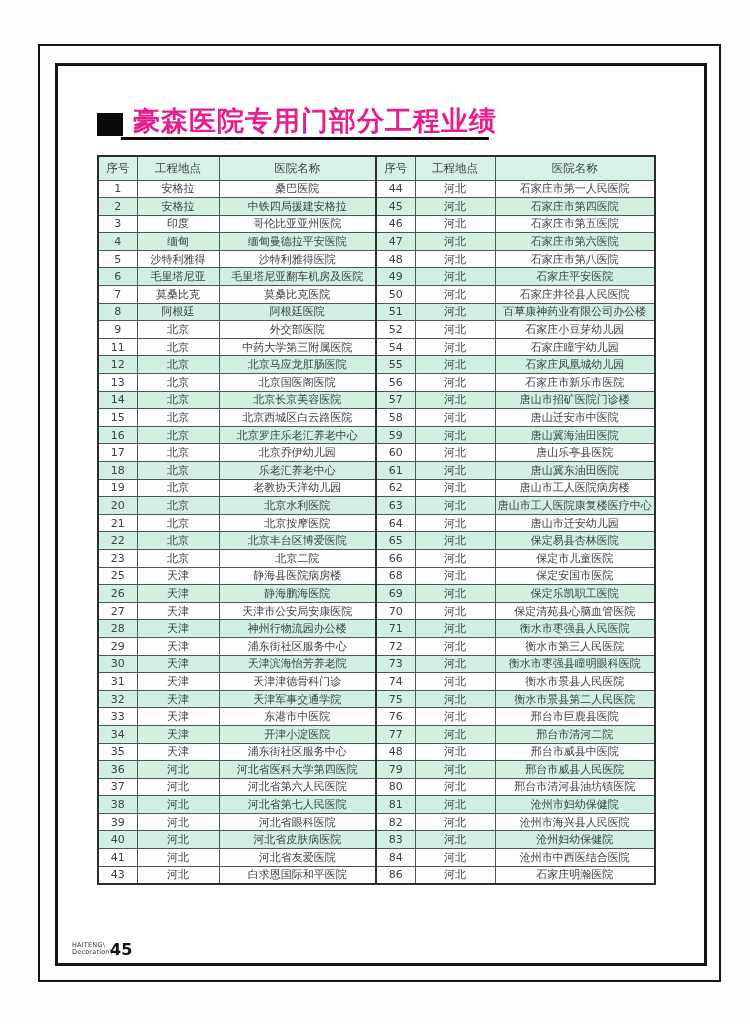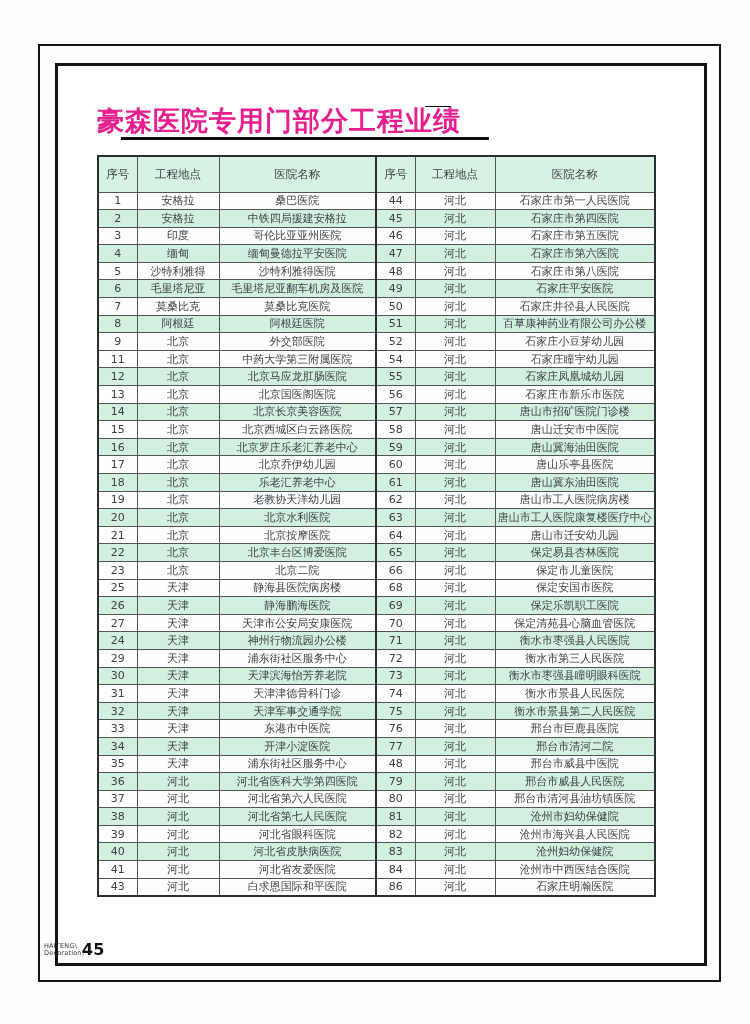--- a/index.html
+++ b/index.html
@@ -25,21 +25,21 @@
     border:2px solid var(--frame-color);
     background:#fefefe;
   }
   .inner-frame{
     position:absolute;left:55px;top:63px;width:652px;height:903px;
     border:3px solid var(--frame-color);
     background:#fff;
   }
   .title-row{
     position:absolute;left:97px;top:100px;height:36px;
-    display:flex;align-items:flex-end;flex-direction:column;
+    display:flex;align-items:flex-end;
   }
   .title-square{
     width:26px;height:23px;background:#0a0a0a;margin-right:10px;margin-top:6px;
   }
   .page-title{
     font-size:27px;font-weight:bold;letter-spacing:1px;
     color:var(--title-color);
     line-height:1.1;
   }
   .title-underline{
@@ -56,30 +56,30 @@
     text-align:center;vertical-align:middle;
     padding:0 2px;
     height:17.6px;
     overflow:hidden;white-space:nowrap;
     font-weight:normal;
     color:var(--text-color);
   }
   table.achievements{border:2px solid var(--outer-border);}
   table.achievements th{
     background:var(--header-green);
-    height:36px;
+    height:24px;
     font-size:11.5px;
   }
   table.achievements td:nth-child(4), table.achievements th:nth-child(4){
     border-left:2px solid var(--outer-border);
   }
   tr.green td{background:var(--row-green);}
   .footer{
-    position:absolute;left:44px;top:942px;
-    display:flex;align-items:center;
+    position:absolute;left:72px;top:942px;
+    display:flex;align-items:flex-start;
   }
   .footer-brand{
     font-size:6.5px;line-height:7px;color:#333;
     letter-spacing:0.2px;
   }
   .footer-pagenum{
     font-size:16px;font-weight:bold;color:#111;
     margin-left:-2px;line-height:15px;
   }
 </style>
@@ -309,21 +309,21 @@
   </tr>
       <tr>
     <td>27</td>
     <td>天津</td>
     <td>天津市公安局安康医院</td>
     <td>70</td>
     <td>河北</td>
     <td>保定清苑县心脑血管医院</td>
   </tr>
       <tr class="green">
-    <td>24</td>
+    <td>28</td>
     <td>天津</td>
     <td>神州行物流园办公楼</td>
     <td>71</td>
     <td>河北</td>
     <td>衡水市枣强县人民医院</td>
   </tr>
       <tr>
     <td>29</td>
     <td>天津</td>
     <td>浦东街社区服务中心</td>

